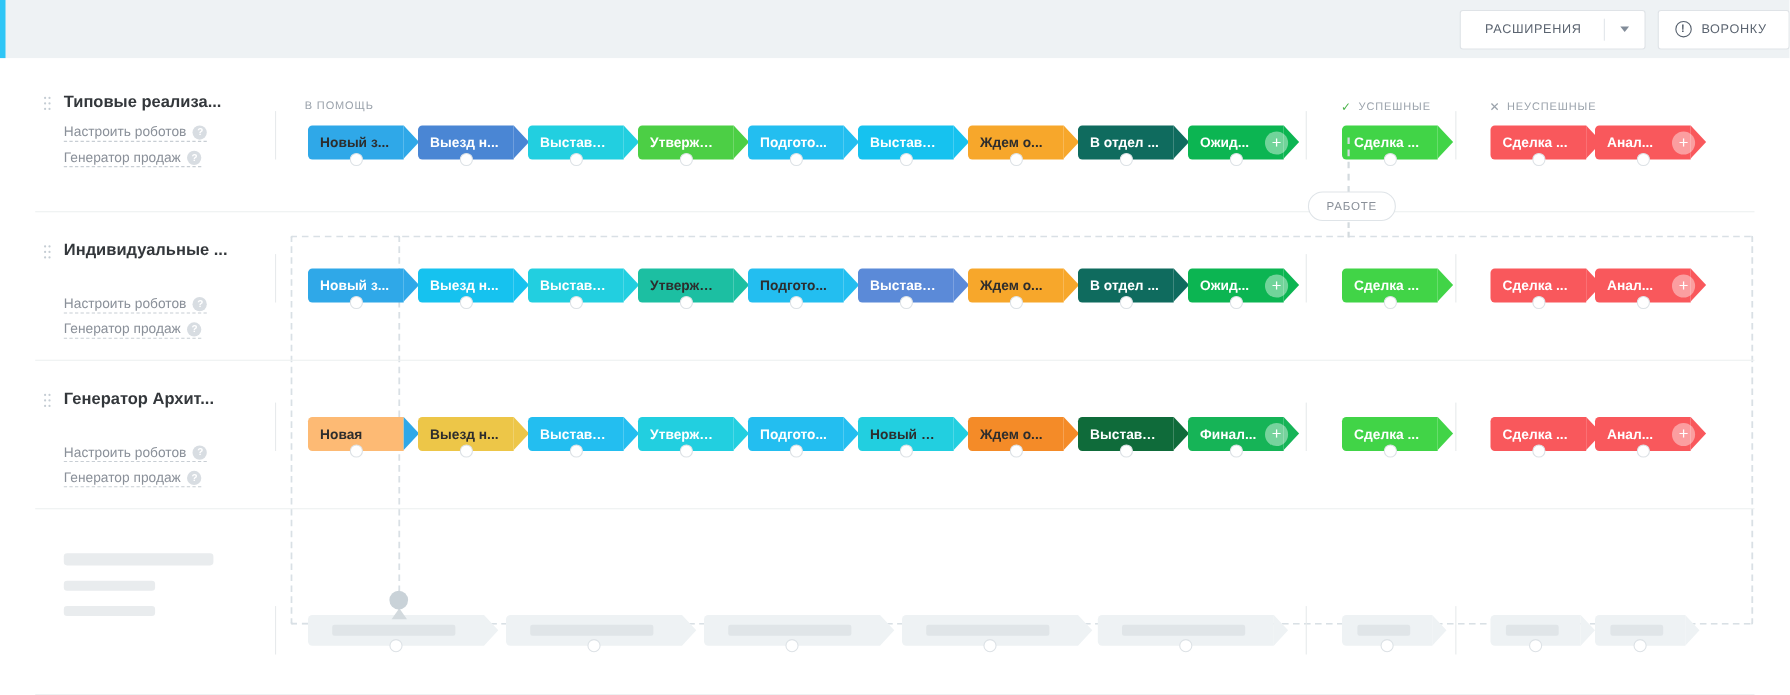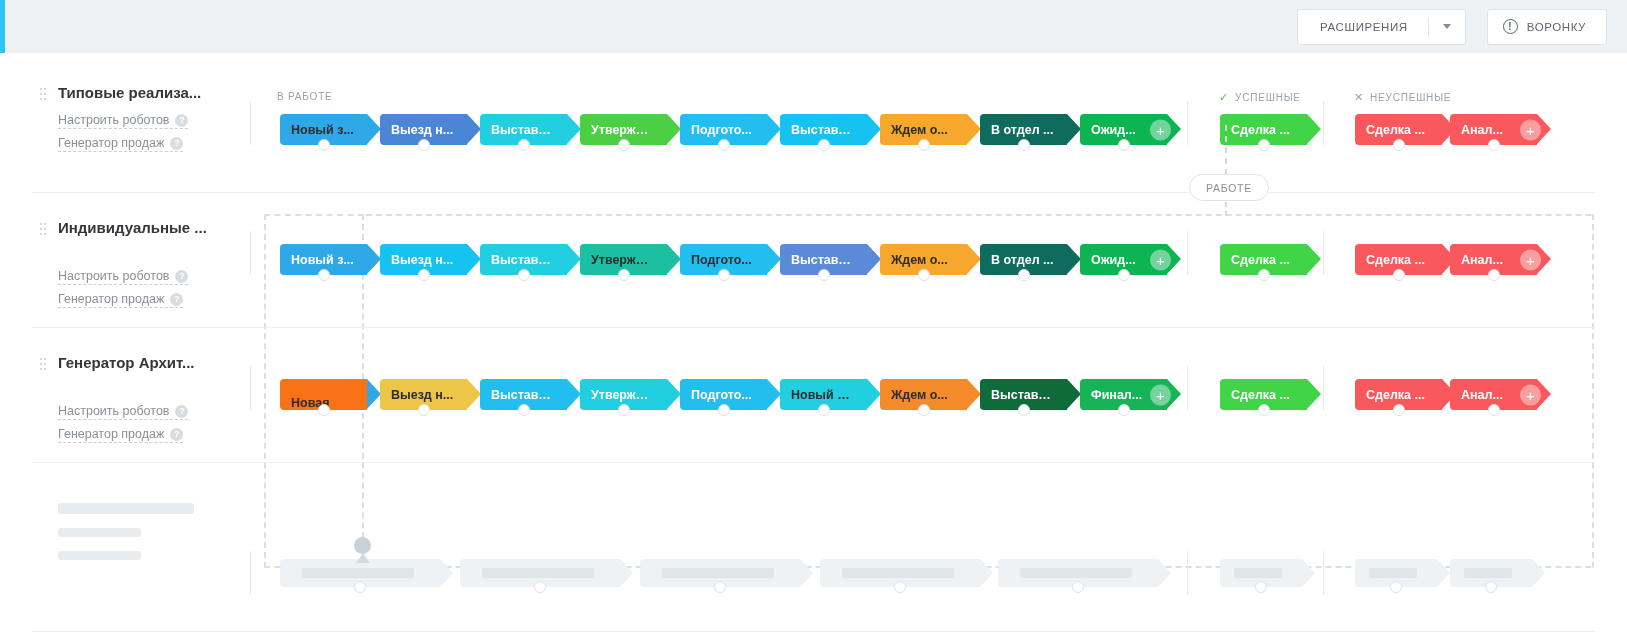--- a/index.html
+++ b/index.html
@@ -14,21 +14,21 @@
   
   .topbar{
     position:absolute; left:0; top:0; width:1627px; height:53px;
     background:#eef2f4; display:flex; align-items:center;
   }
   .left-rail{ position:absolute; left:0; top:0; width:5px; height:53px; background:#2fc6f6; }
   .page-title{
     margin-left:28px; font-size:23px; color:#535c69; font-weight:400;
     letter-spacing:0.1px; white-space:nowrap;
   }
-  .topbar-actions{ margin-left:auto; display:flex; align-items:center; gap:21px; padding-right:20px; }
+  .topbar-actions{ margin-left:auto; display:flex; align-items:center; gap:11px; }
 
   .btn{
     height:36px; border:1px solid #dfe3e7; background:#fff; border-radius:3px;
     display:flex; align-items:center; color:#5b6470; font-size:11.5px;
     letter-spacing:0.6px; cursor:pointer; user-select:none;
   }
   .btn-ext{ padding:0; }
   .btn-ext .lbl{ padding:0 20px 0 22px; }
   .btn-ext .divider{ width:1px; height:20px; background:#e2e6ea; }
   .btn-ext .caret{ width:36px; display:flex; align-items:center; justify-content:center; }
@@ -221,21 +221,21 @@
             <span>Настроить роботов</span>
             <span class="q">?</span>
           </div>
           <div class="flink" style="top:83px;">
             <span>Генератор продаж</span>
             <span class="q">?</span>
           </div>
         </div>
 
         <div class="colhead" style="left:245px; top:38px;">
-          <span>В РАБОТЕ</span>
+          <span>В ПОМОЩЬ</span>
         </div>
         <div class="colhead" style="left:1187px; top:38px;">
           <span class="tick">✓</span>
           <span>УСПЕШНЫЕ</span>
         </div>
         <div class="colhead" style="left:1322px; top:38px;">
           <span class="cross">✕</span>
           <span>НЕУСПЕШНЫЕ</span>
         </div>
 
@@ -413,21 +413,21 @@
           </div>
           <div class="flink" style="top:99px;">
             <span>Генератор продаж</span>
             <span class="q">?</span>
           </div>
         </div>
         <div class="vsep" style="left:218px; top:38px; height:44px;"></div>
         <div class="vsep" style="left:1155px; top:38px; height:44px;"></div>
         <div class="vsep" style="left:1291px; top:38px; height:44px;"></div>
         <div class="stages"></div>
-      <div class="chip dark-txt" style="left: 248px; top: 51px; background: #f97316; align-items: flex-end;">
+      <div class="chip dark-txt" style="left: 248px; top: 51px; background: #fdba74;">
             <span class="txt">Новая</span>
             <span class="tail" style="color: rgb(47, 168, 232);"></span>
             <span class="dot"></span>
           </div>
           <div class="chip dark-txt" style="left: 348px; top: 51px; background: rgb(237, 198, 72);">
             <span class="txt">Выезд н...</span>
             <span class="tail" style="color: rgb(237, 198, 72);"></span>
             <span class="dot"></span>
           </div>
           <div class="chip" style="left: 448px; top: 51px; background: rgb(35, 190, 240);">

